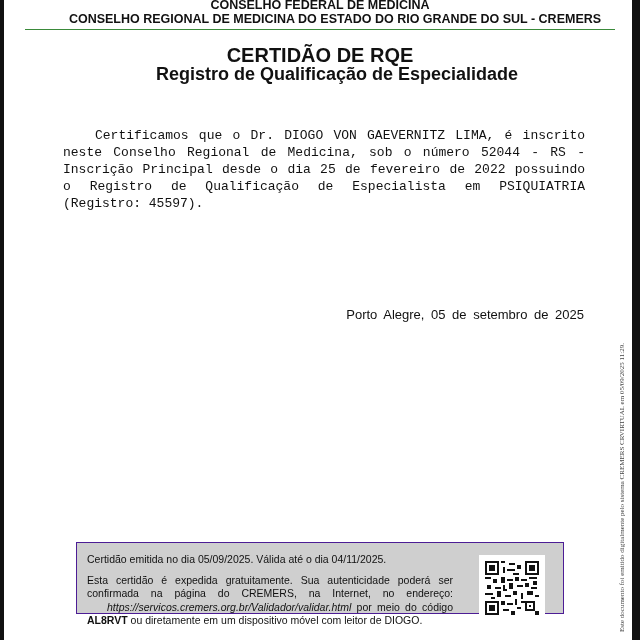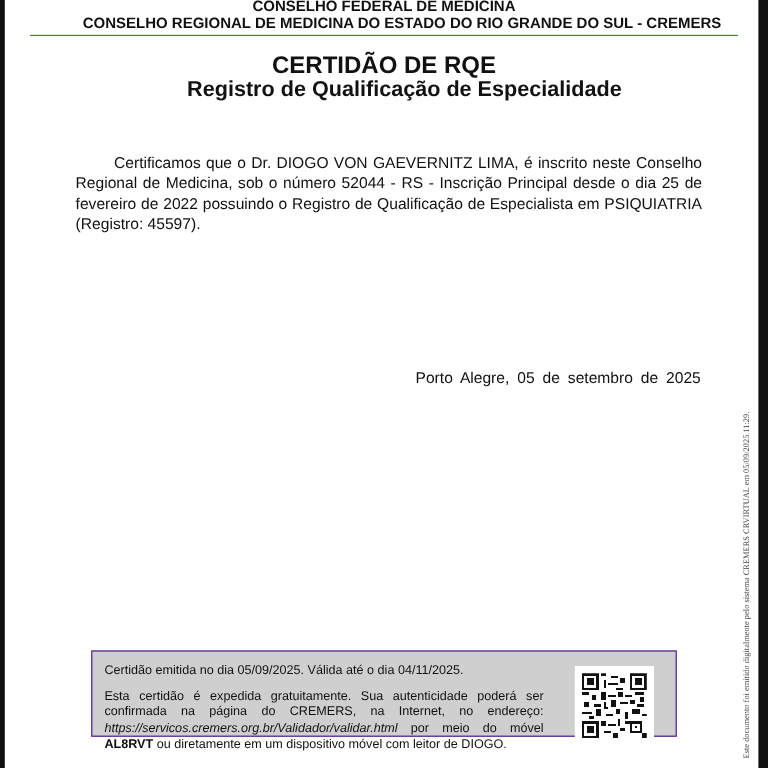--- a/index.html
+++ b/index.html
@@ -9,37 +9,37 @@
     }
     .bar-left { position:absolute; left:0; top:0; width:4px; height:640px; background:#111; }
     .bar-right { position:absolute; left:632px; top:0; width:8px; height:640px; background:#111; }
     .hdr1 { position:absolute; left:0; width:640px; top:-2px; text-align:center; font-weight:bold; font-size:12.5px; }
     .hdr2 { position:absolute; left:0; width:640px; top:12px; text-align:center; font-weight:bold; font-size:12.5px;margin-left:15px; }
     .hr { position:absolute; left:25px; width:590px; top:29px; height:1px; background:#3a8a3a; }
     .title { position:absolute; left:0; width:640px; top:44px; text-align:center; font-weight:bold; font-size:20px; }
     .subtitle { position:absolute; left:0; width:640px; top:64px; text-align:center; font-weight:bold; font-size:18px;padding-left:17px; }
     .body-text {
       position:absolute; left:63px; width:522px; top:127px;
-      font-size:13px; line-height:17px; text-align:justify; text-indent:32px;
+      font-size:13px; line-height:17px; text-align:justify; text-indent:32px;font-family:Liberation Mono, monospace;
     }
     .place-date { position:absolute; right:56px; top:307px; font-size:13px; word-spacing:3px; }
     .side-text {
       position:absolute; left:618px; top:632px; transform-origin:0 0; transform:rotate(-90deg);
       font-family:"Liberation Serif", serif; font-size:7px; color:#444; white-space:nowrap;
     }
     .info-box {
       position:absolute; left:76px; top:542px; width:488px; height:72px;
       background:#cfcfcf; border:1px solid #4c1d95; box-sizing:border-box;
     }
     .info-line1 { position:absolute; left:10px; top:10px; font-size:10.5px; }
     .info-para {
       position:absolute; left:10px; top:31px; width:366px; font-size:10.5px; line-height:13.3px;
       text-align:justify;
     }
-    .info-para i { font-style:italic; }
+    .info-para i { font-style:italic;margin-left:20px; }
     .info-para b { font-weight:bold; }
     .qr-wrap { position:absolute; left:402px; top:12px; width:66px; height:66px; background:#fff; }
     .qr { position:absolute; left:6px; top:6px; width:54px; height:54px; }
   </style>
 </head>
 <body>
 
 <div class="bar-left"></div>
 <div class="bar-right"></div>
 
@@ -51,21 +51,21 @@
 <div class="subtitle">Registro de Qualificação de Especialidade</div>
 
 <div class="body-text">Certificamos que o Dr. DIOGO VON GAEVERNITZ LIMA, é inscrito neste Conselho Regional de Medicina, sob o número 52044 - RS - Inscrição Principal desde o dia 25 de fevereiro de 2022 possuindo o Registro de Qualificação de Especialista em PSIQUIATRIA (Registro: 45597).</div>
 
 <div class="place-date">Porto Alegre, 05 de setembro de 2025</div>
 
 <div class="side-text">Este documento foi emitido digitalmente pelo sistema CREMERS CRVIRTUAL em 05/09/2025 11:29.</div>
 
 <div class="info-box">
   <div class="info-line1">Certidão emitida no dia 05/09/2025. Válida até o dia 04/11/2025.</div>
-  <div class="info-para"><span>Esta certidão é expedida gratuitamente. Sua autenticidade poderá ser confirmada na página do CREMERS, na Internet, no endereço: </span><i>https://servicos.cremers.org.br/Validador/validar.html</i><span> por meio do móvel </span><b>AL8RVT</b><span> ou diretamente em um dispositivo móvel com leitor de DIOGO.</span></div>
+  <div class="info-para"><span>Esta certidão é expedida gratuitamente. Sua autenticidade poderá ser confirmada na página do CREMERS, na Internet, no endereço: </span><i>https://servicos.cremers.org.br/Validador/validar.html</i><span> por meio do código </span><b>AL8RVT</b><span> ou diretamente em um dispositivo móvel com leitor de DIOGO.</span></div>
   <div class="qr-wrap">
     <svg class="qr" viewBox="0 0 27 27" shape-rendering="crispEdges">
       <rect width="27" height="27" fill="#fff"></rect>
       <g fill="#111">
         <rect x="0" y="0" width="7" height="7"></rect>
           <rect x="1" y="1" width="5" height="5" fill="#fff"></rect>
           <rect x="2" y="2" width="3" height="3"></rect>
         <rect x="20" y="0" width="7" height="7"></rect>
           <rect x="21" y="1" width="5" height="5" fill="#fff"></rect>
           <rect x="22" y="2" width="3" height="3"></rect>

